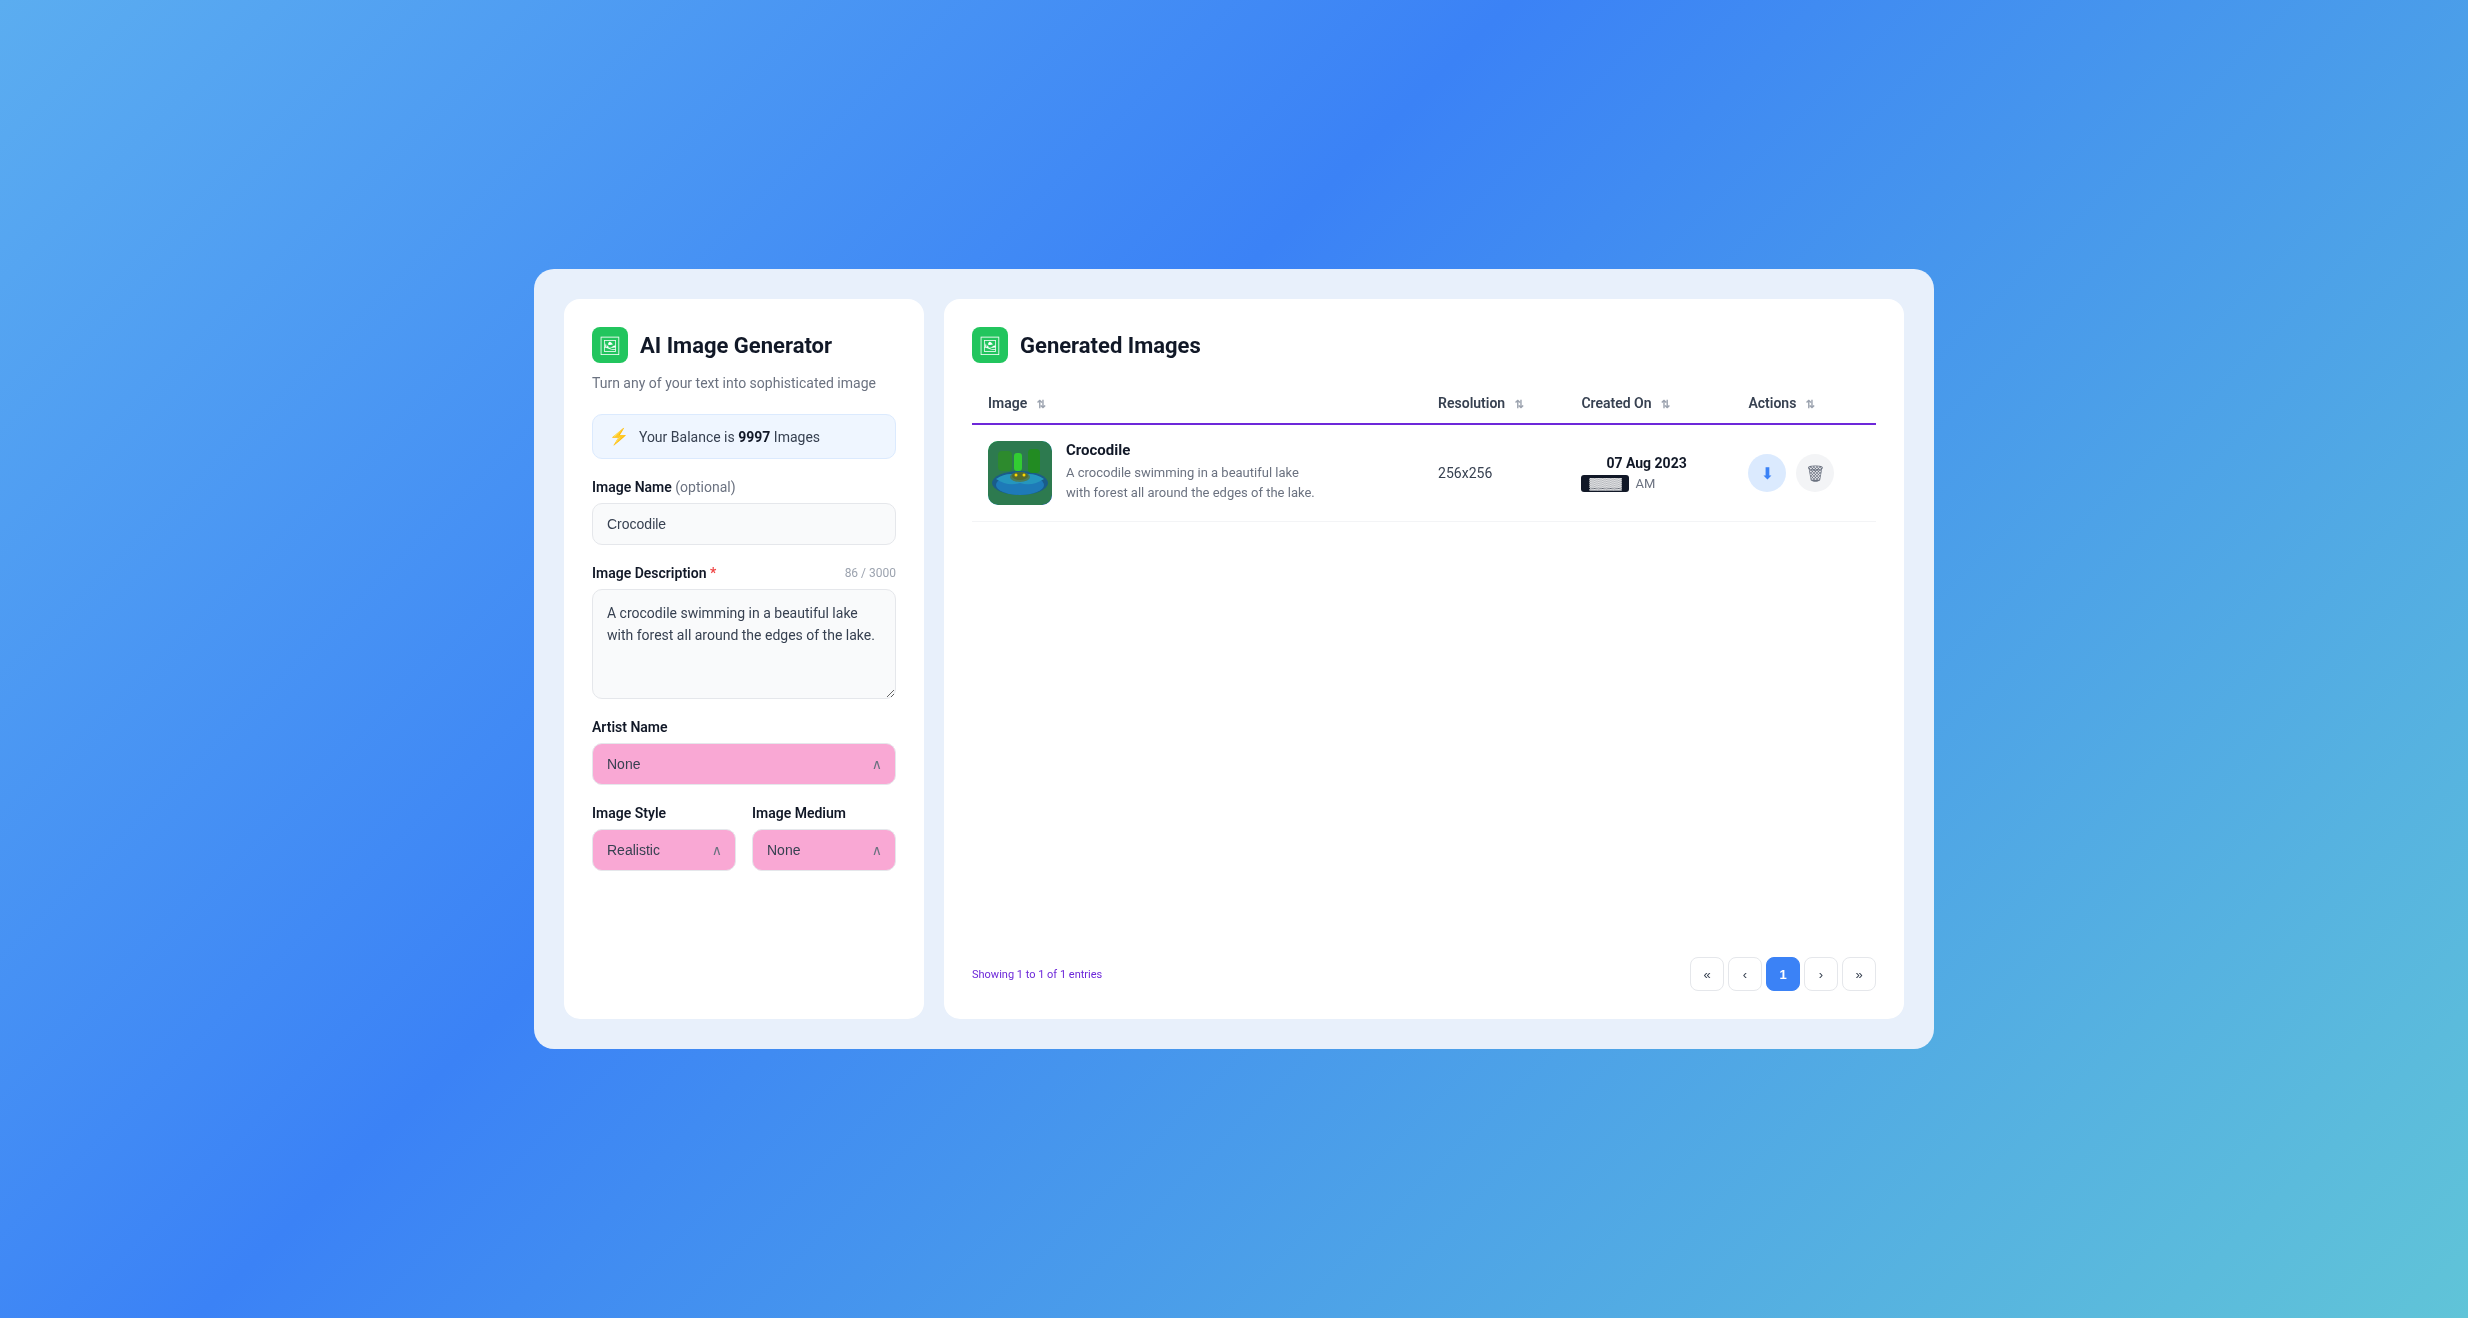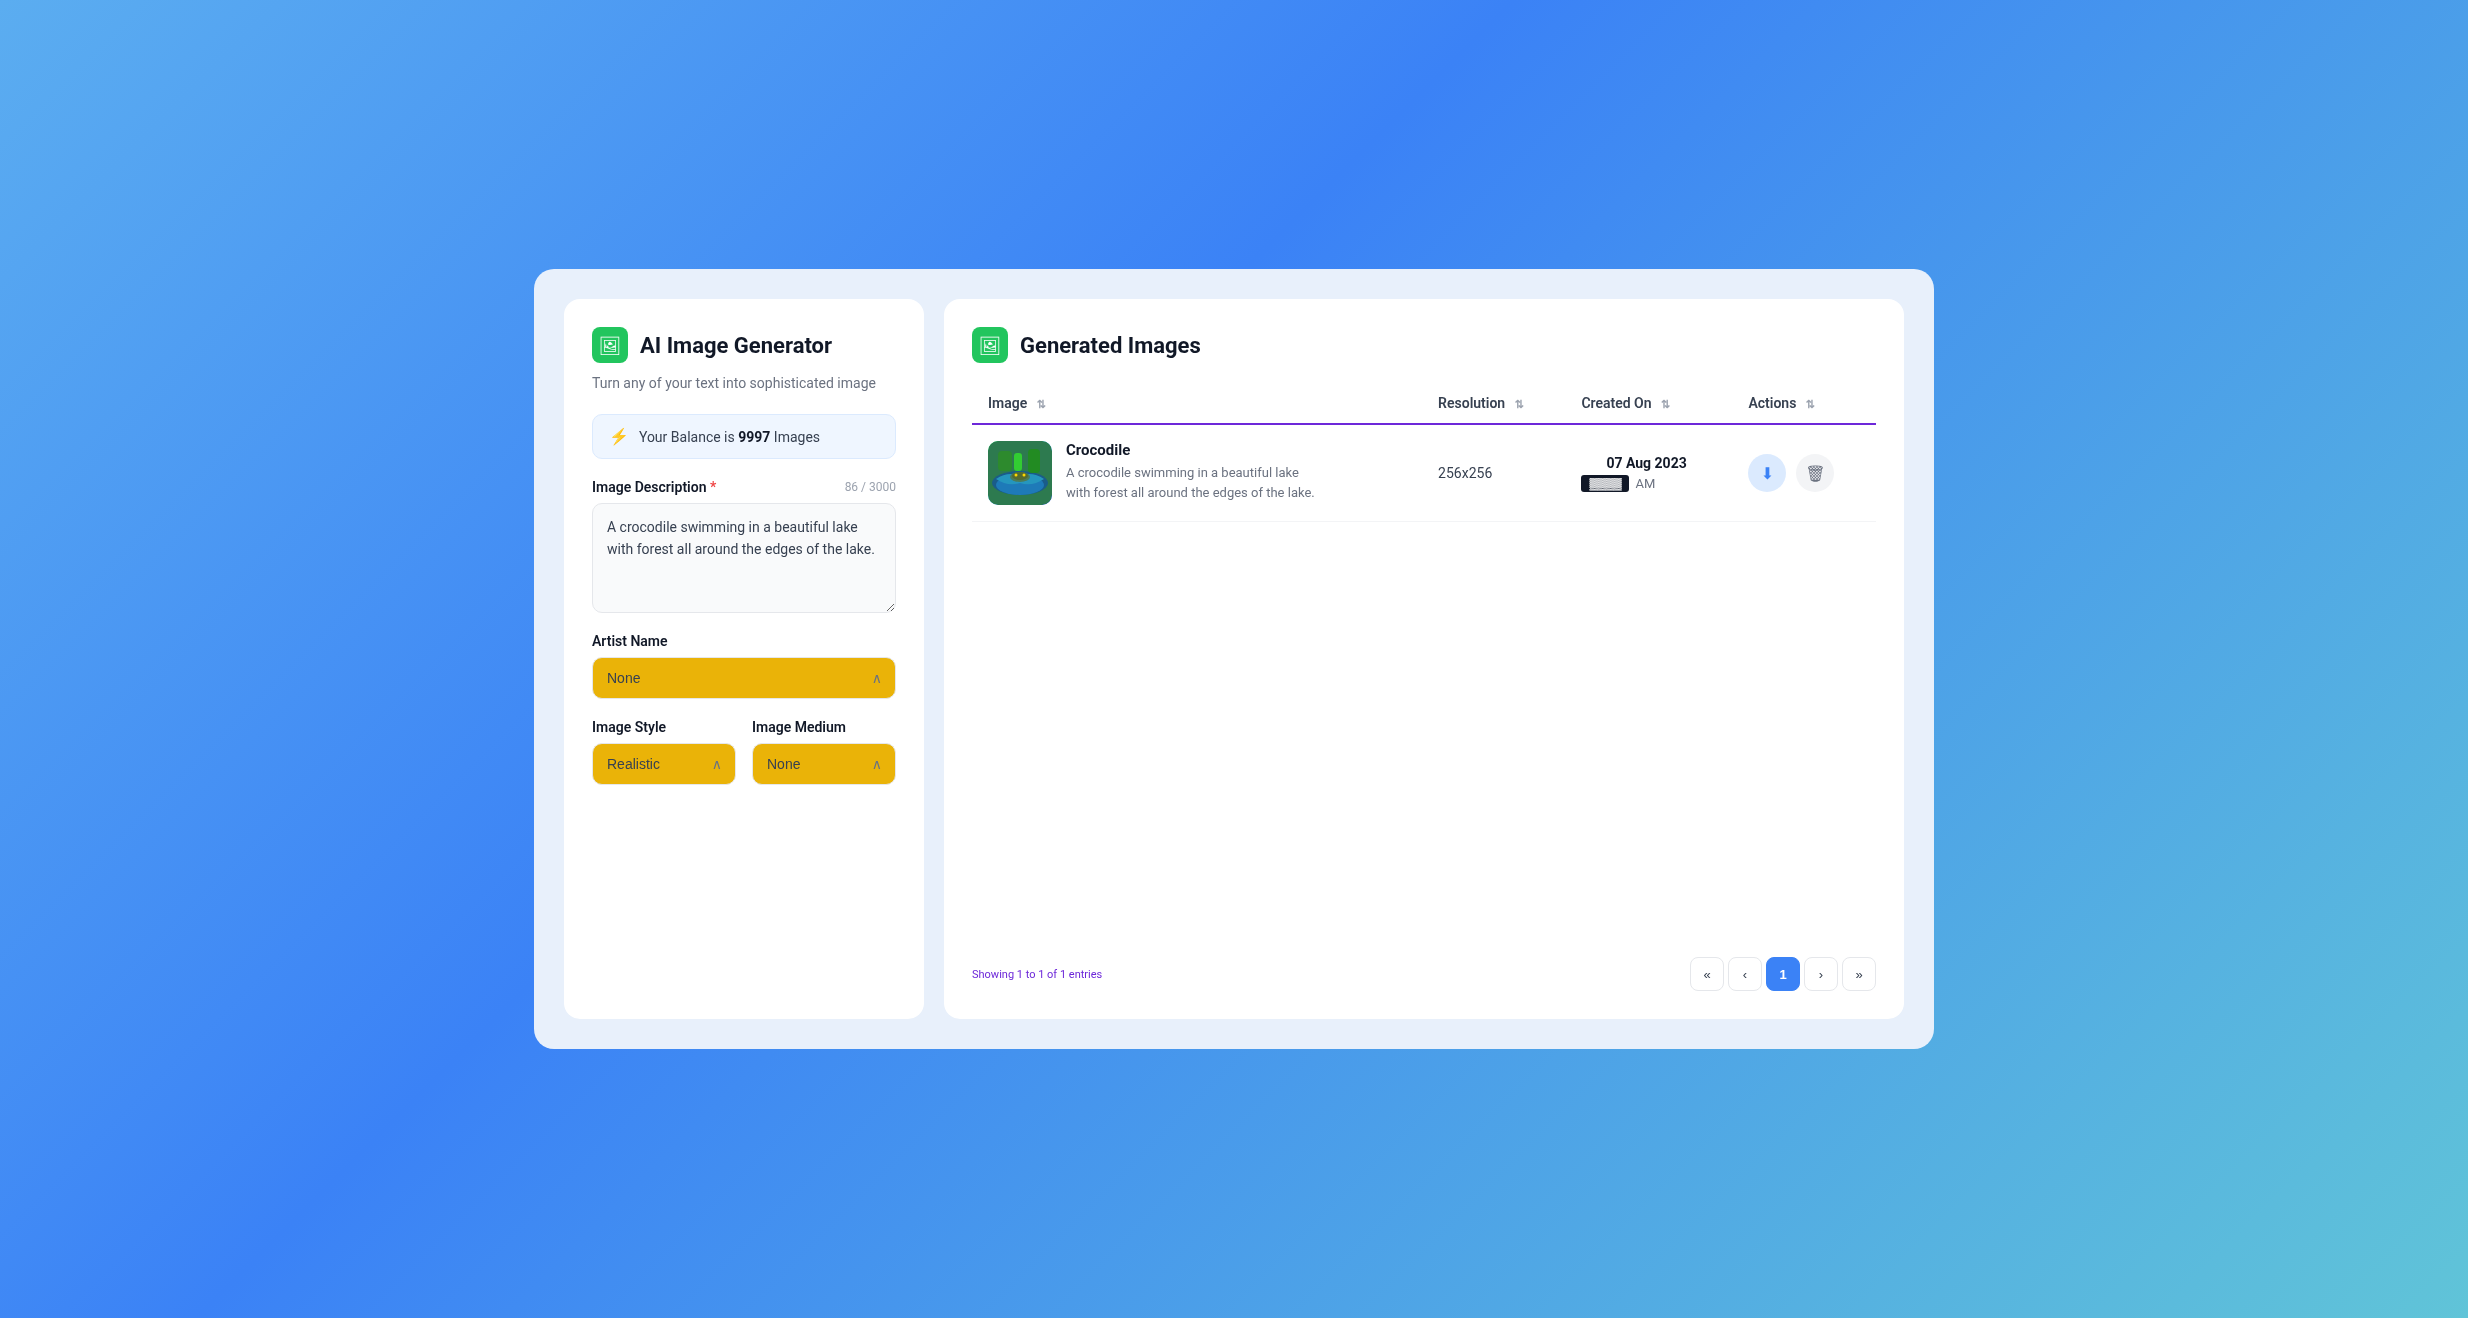--- a/index.html
+++ b/index.html
@@ -121,21 +121,21 @@
       min-height: 110px;
       font-family: inherit;
       line-height: 1.6;
     }
     .select-input {
       border: 1px solid #e5e7eb;
       border-radius: 10px;
       padding: 12px 14px;
       font-size: 14px;
       color: #374151;
-      background: #eab308;
+      background: #f9a8d4;
       outline: none;
       width: 100%;
       appearance: none;
       cursor: pointer;
     }
     .select-wrapper {
       position: relative;
     }
     .select-arrow {
       position: absolute;
@@ -361,20 +361,29 @@
 
     <p class="panel-subtitle">Turn any of your text into sophisticated image</p>
 
     <div class="balance-box">
       <span class="balance-icon">⚡</span>
       <span>
         <span>Your Balance is </span><span class="balance-number">9997</span><span> Images</span>
       </span>
     </div>
 
+    <div class="form-group">
+      <div class="form-label-row">
+        <label class="form-label">
+          <span>Image Name</span>
+          <span class="optional">(optional)</span>
+        </label>
+      </div>
+      <input type="text" class="form-input" value="Crocodile" placeholder="Image Name" style="">
+    </div>
 
     <div class="form-group">
       <div class="form-label-row">
         <label class="form-label">
           <span>Image Description</span>
           <span class="required"> *</span>
         </label>
         <span class="char-count">86 / 3000</span>
       </div>
       <textarea class="form-input" style="">A crocodile swimming in a beautiful lake with forest all around the edges of the lake.</textarea>

